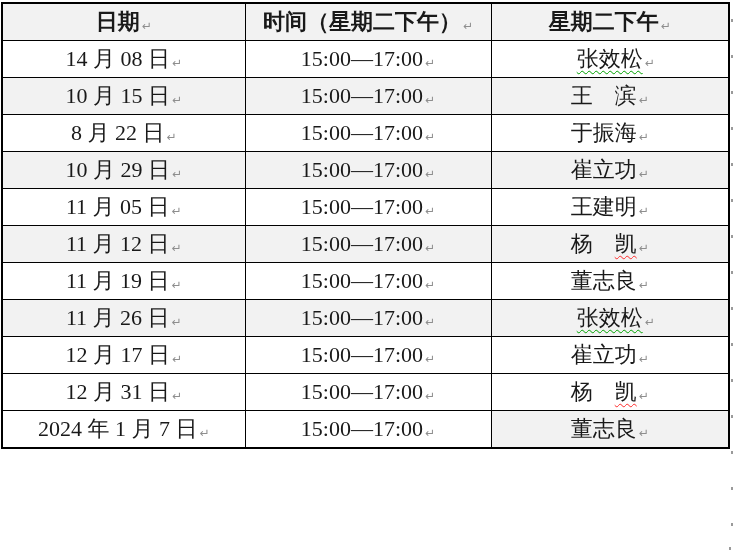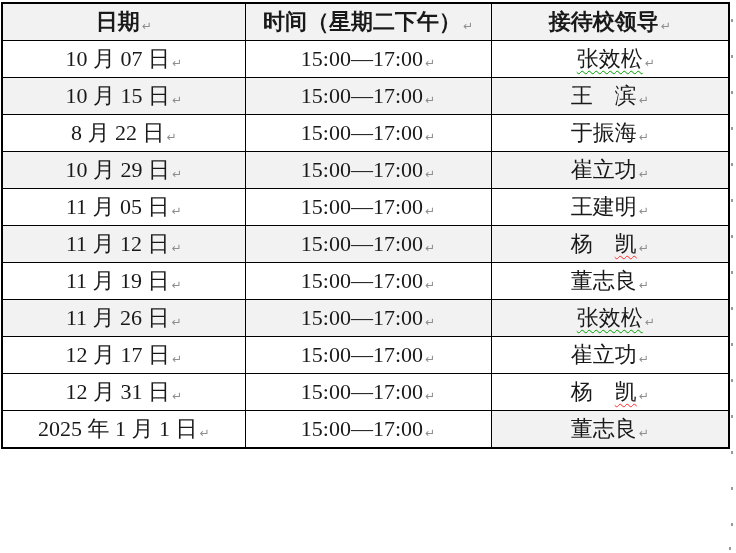--- a/index.html
+++ b/index.html
@@ -48,26 +48,26 @@
   <table class="schedule">
     <colgroup>
       <col style="width:243px">
       <col style="width:246px">
       <col style="width:238px">
     </colgroup>
     <thead>
       <tr>
         <th class="shaded"><span>日期</span><span class="pmark">↵</span></th>
         <th class="shaded"><span>时间（星期二下午）</span><span class="pmark">↵</span></th>
-        <th class="shaded"><span>接待校领导</span><span class="pmark">↵</span></th>
+        <th class="shaded"><span>星期二下午</span><span class="pmark">↵</span></th>
       </tr>
     </thead>
     <tbody>
         <tr>
-          <td><span>10 月 07 日</span><span class="pmark">↵</span></td>
+          <td><span>14 月 08 日</span><span class="pmark">↵</span></td>
           <td><span>15:00—17:00</span><span class="pmark">↵</span></td>
           <td><span class="sq-green">张效松</span><span class="pmark">↵</span></td>
         </tr>
         <tr>
           <td class="shaded"><span>10 月 15 日</span><span class="pmark">↵</span></td>
           <td class="shaded"><span>15:00—17:00</span><span class="pmark">↵</span></td>
           <td class="shaded"><span>王　滨</span><span class="pmark">↵</span></td>
         </tr>
         <tr>
           <td><span>8 月 22 日</span><span class="pmark">↵</span></td>
@@ -103,21 +103,21 @@
           <td><span>12 月 17 日</span><span class="pmark">↵</span></td>
           <td><span>15:00—17:00</span><span class="pmark">↵</span></td>
           <td><span>崔立功</span><span class="pmark">↵</span></td>
         </tr>
         <tr>
           <td><span>12 月 31 日</span><span class="pmark">↵</span></td>
           <td><span>15:00—17:00</span><span class="pmark">↵</span></td>
           <td><span>杨　</span><span class="sq-red">凯</span><span class="pmark">↵</span></td>
         </tr>
         <tr>
-          <td><span>2025 年 1 月 1 日</span><span class="pmark">↵</span></td>
+          <td><span>2024 年 1 月 7 日</span><span class="pmark">↵</span></td>
           <td><span>15:00—17:00</span><span class="pmark">↵</span></td>
           <td class="shaded"><span>董志良</span><span class="pmark">↵</span></td>
         </tr>
       </tbody>
   </table>
 
   <div id="row-end-marks">
       <div class="row-end-dot" style="left: 731px; top: 19px;"></div>
       <div class="row-end-dot" style="left: 731px; top: 55px;"></div>
       <div class="row-end-dot" style="left: 731px; top: 91px;"></div>

